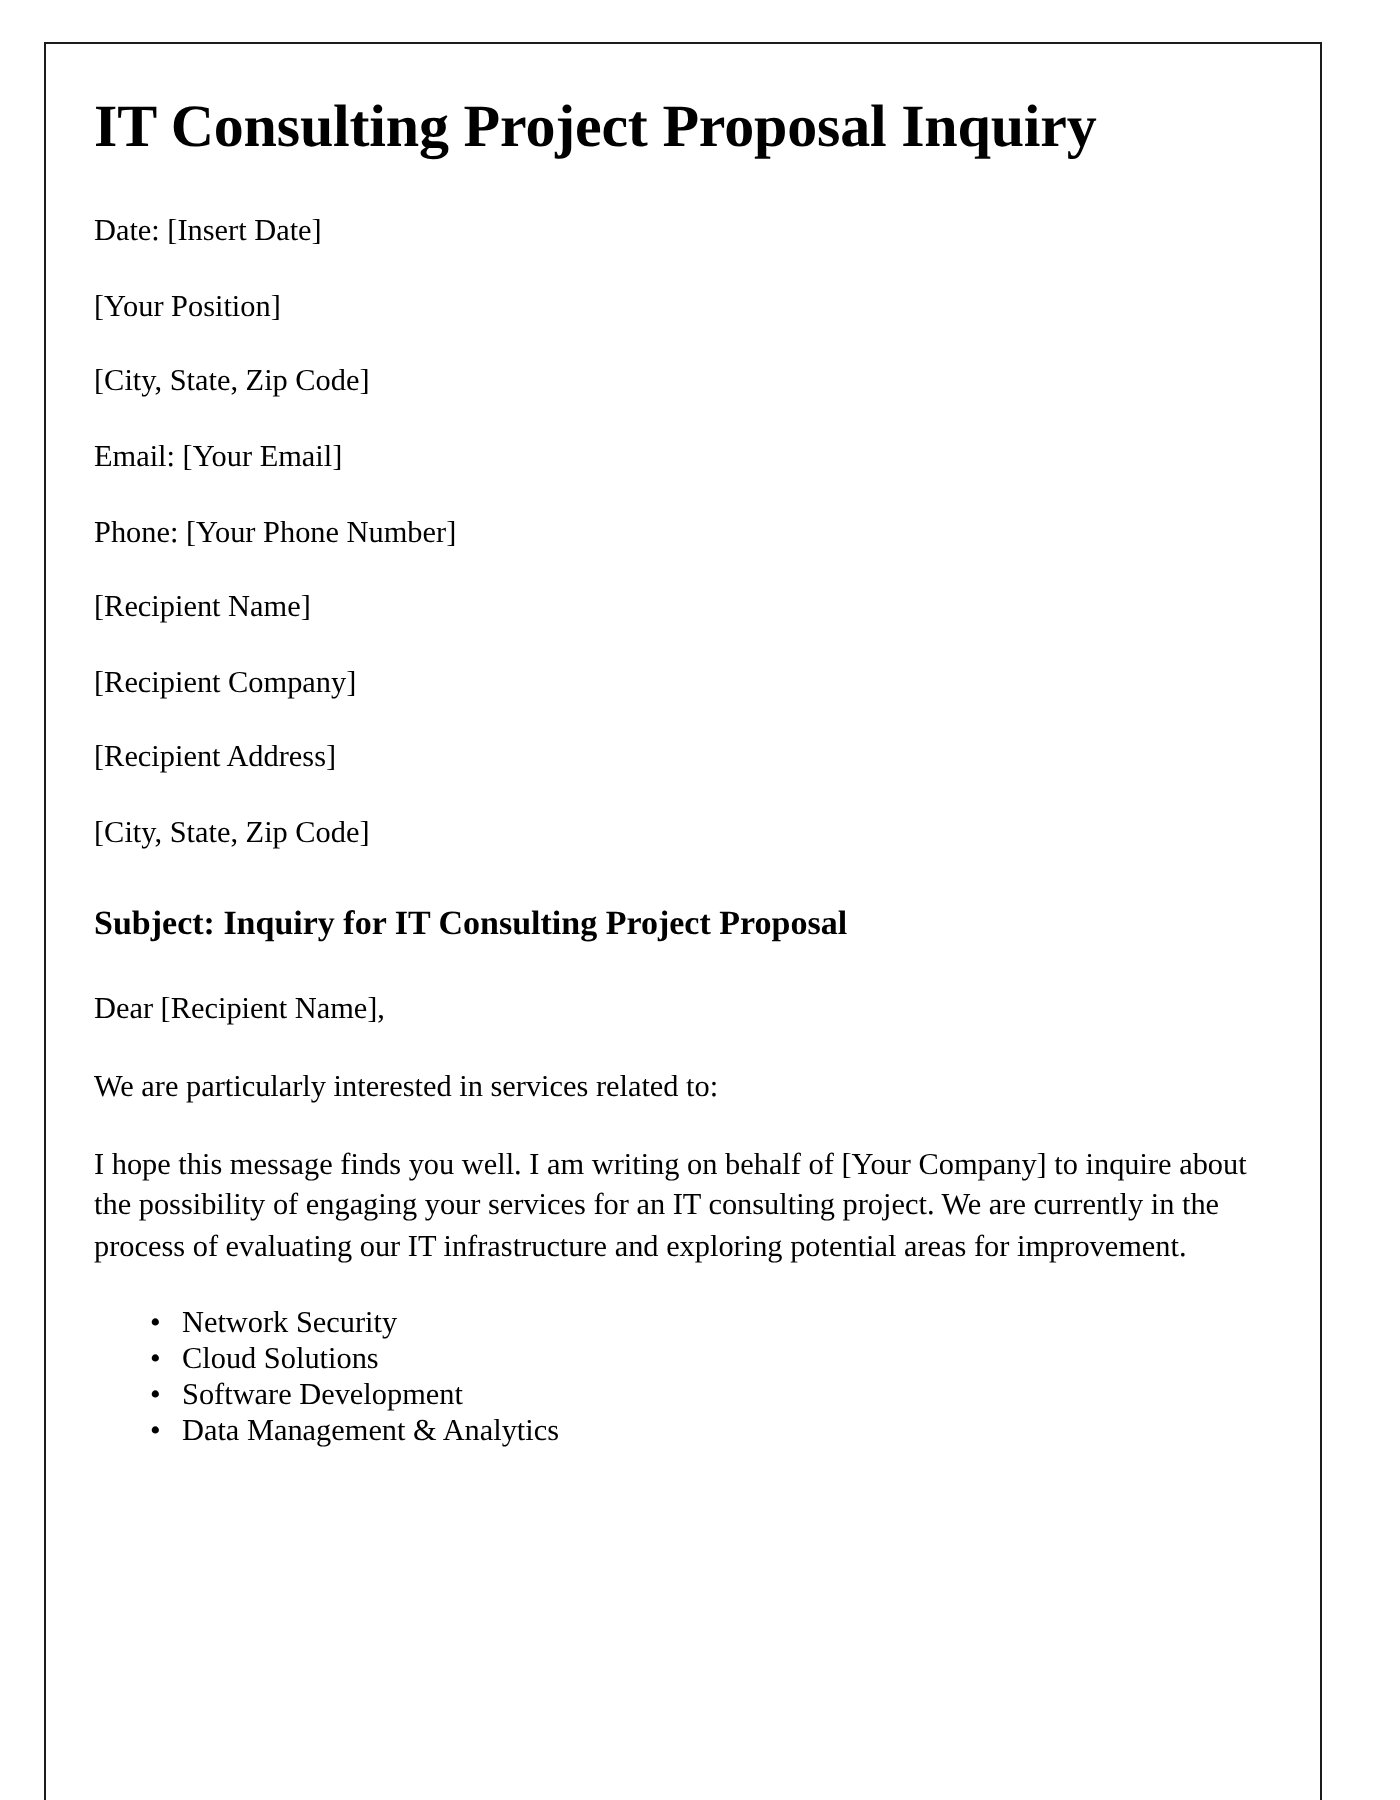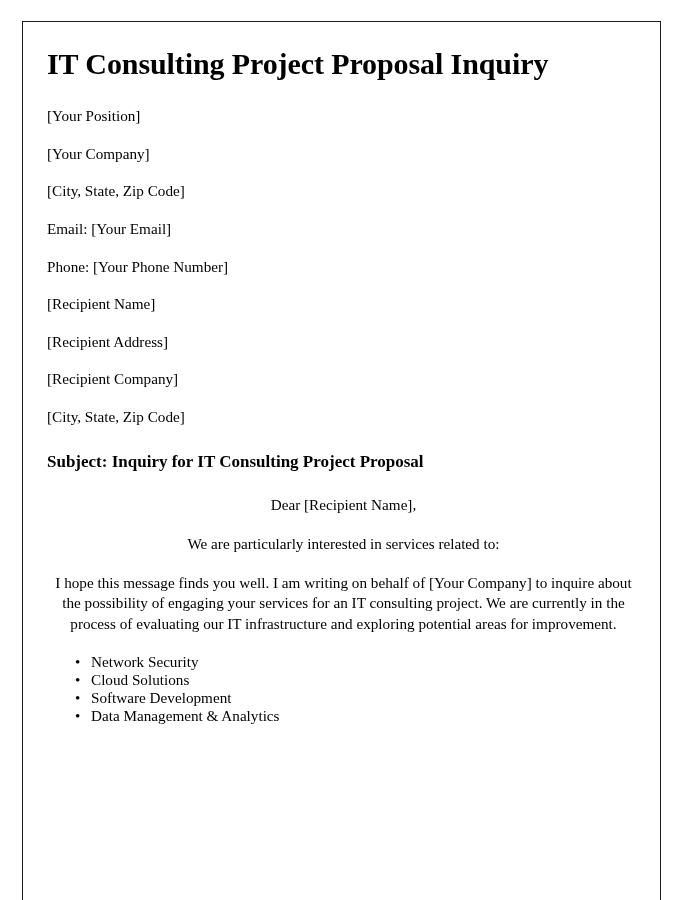--- a/index.html
+++ b/index.html
@@ -63,21 +63,20 @@
     font-size: 15.2px;
     line-height: 1.22;
     margin: 0 0 19px 0;
   }
 
   .body-para {
     font-size: 15.2px;
     line-height: 1.33;
     margin: 0 0 19px 0;
     max-width: 596px;
-    text-align: center;
   }
 
   
   .service-list {
     list-style: none;
     margin: 0 0 19px 0;
     padding: 0;
   }
 
   .service-list li {
@@ -99,28 +98,28 @@
 </head>
 <body>
 
 <div class="page-viewport">
   <div class="page-sheet">
     <div class="page-content">
 
       <h1 class="doc-title">IT Consulting Project Proposal Inquiry</h1>
 
       <div>
+        <p class="meta-line">Date: [Insert Date]</p>
         <p class="meta-line">[Your Position]</p>
-        <p class="meta-line">[Your Company]</p>
         <p class="meta-line">[City, State, Zip Code]</p>
         <p class="meta-line">Email: [Your Email]</p>
         <p class="meta-line">Phone: [Your Phone Number]</p>
         <p class="meta-line">[Recipient Name]</p>
+        <p class="meta-line">[Recipient Company]</p>
         <p class="meta-line">[Recipient Address]</p>
-        <p class="meta-line">[Recipient Company]</p>
         <p class="meta-line">[City, State, Zip Code]</p>
       </div>
 
       <h2 class="doc-subject">Subject: Inquiry for IT Consulting Project Proposal</h2>
 
       <p class="body-para">Dear [Recipient Name],</p>
 
       <p class="body-para">We are particularly interested in services related to:</p>
 
       <p class="body-para">I hope this message finds you well. I am writing on behalf of [Your Company] to inquire about the possibility of engaging your services for an IT consulting project. We are currently in the process of evaluating our IT infrastructure and exploring potential areas for improvement.</p>

